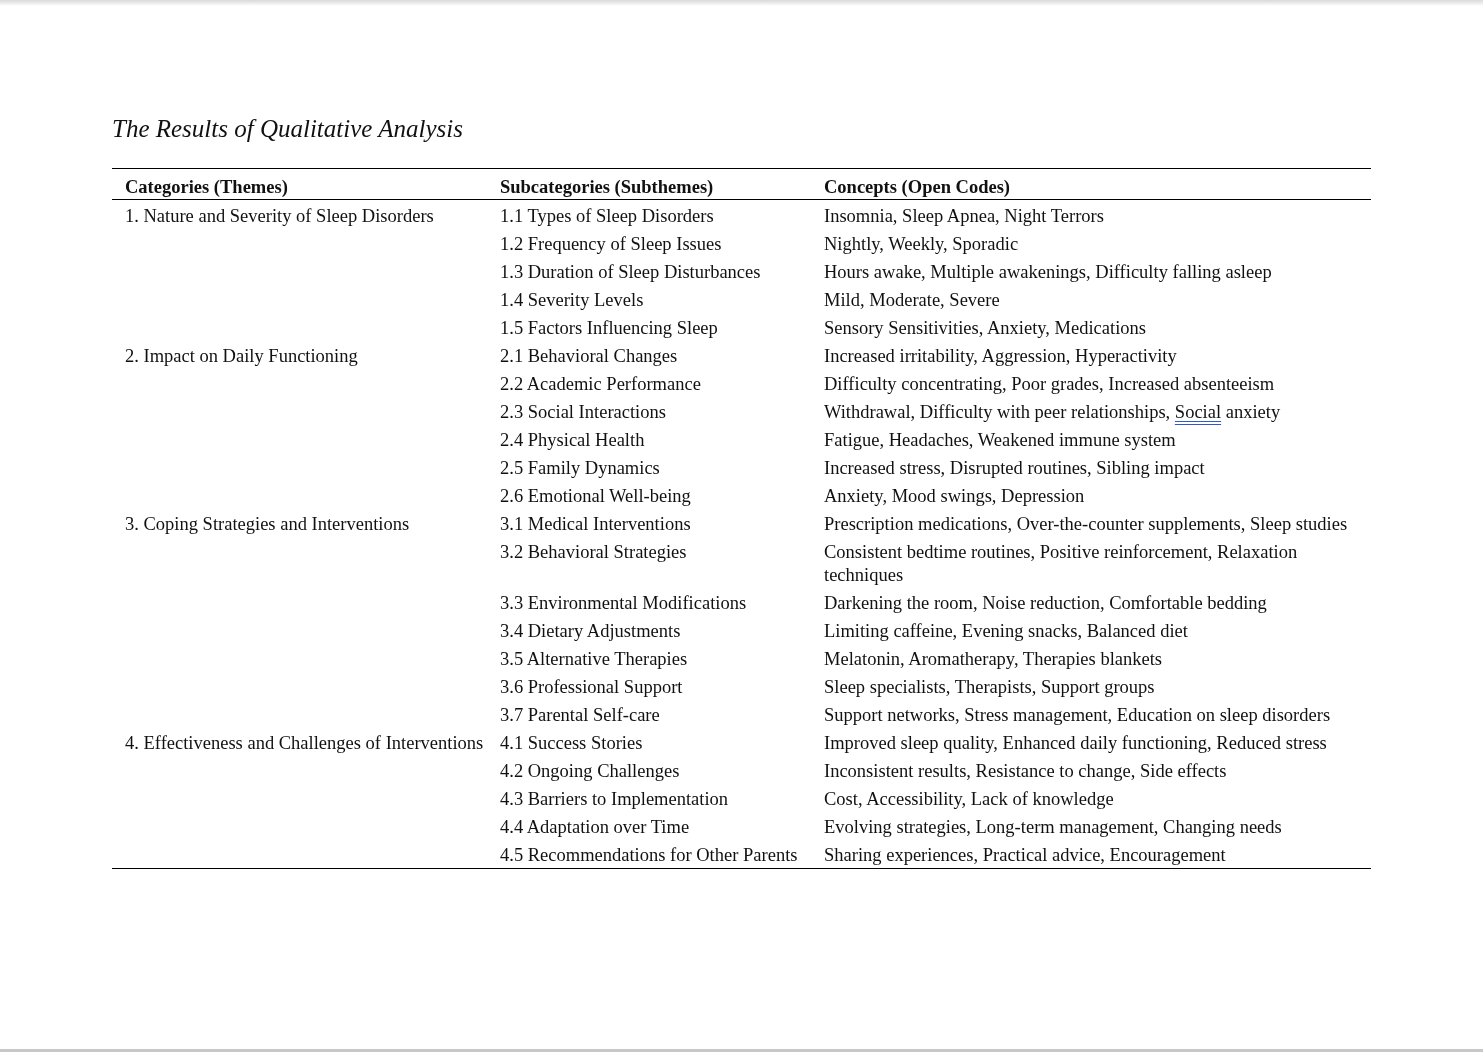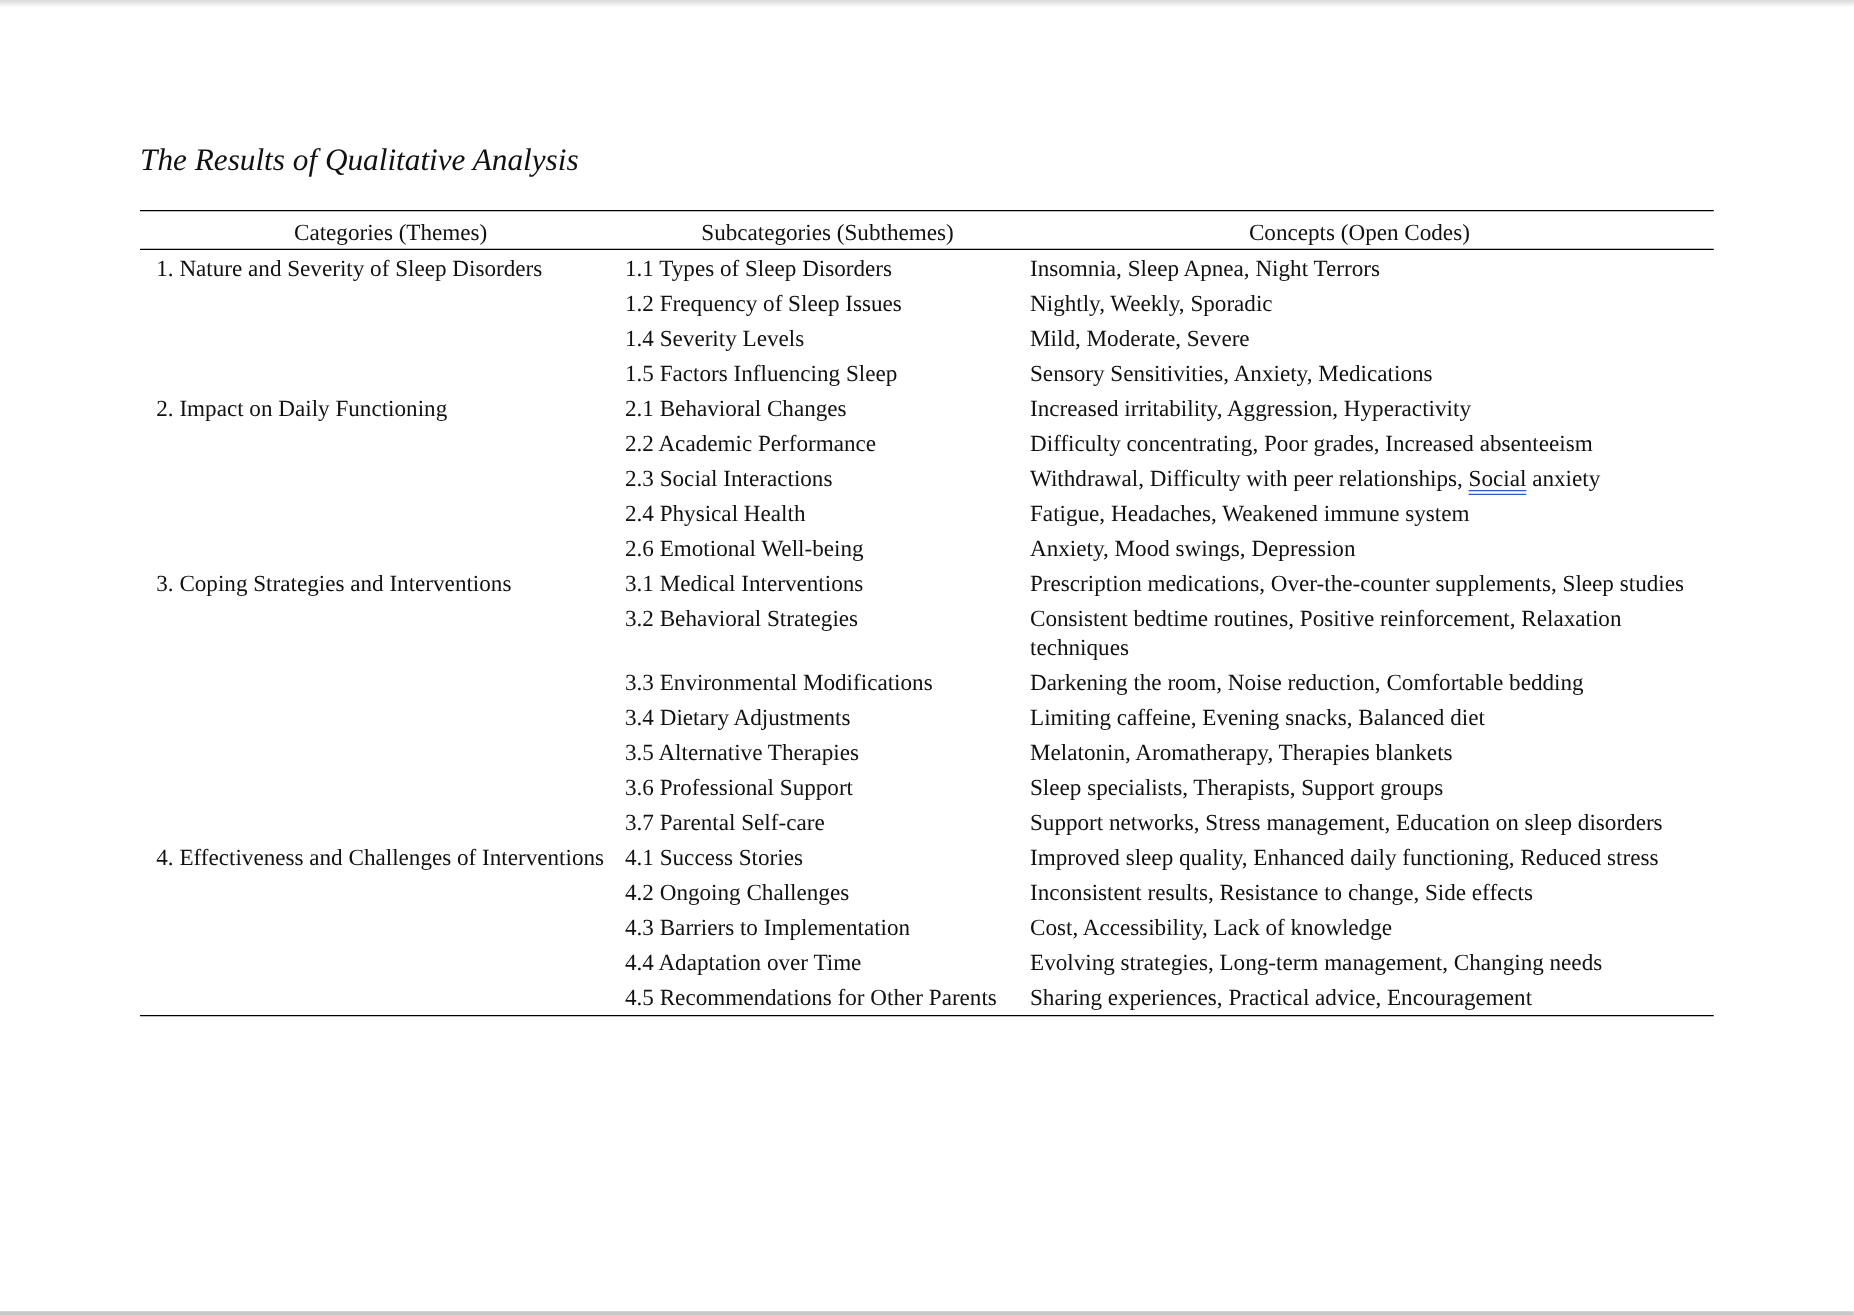--- a/index.html
+++ b/index.html
@@ -42,22 +42,22 @@
       left: 112px;
       top: 168px;
       width: 1259px;
       border-collapse: collapse;
       font-size: 18.5px;
       line-height: 23px;
       border-top: 1.5px solid #000;
       border-bottom: 1.5px solid #000;
     }
     table.results th {
-      font-weight: normal;
-      text-align: center;
+      font-weight: bold;
+      text-align: left;
       vertical-align: top;
       padding: 7px 0 0 0;
       height: 21px;
       border-bottom: 1.5px solid #000;
     }
     table.results td {
       vertical-align: top;
       padding: 5px 0 0 0;
     }
     table.results tr.body-row td {
@@ -94,20 +94,25 @@
       <td class="col-sub">1.1 Types of Sleep Disorders</td>
       <td class="col-con">Insomnia, Sleep Apnea, Night Terrors</td>
     </tr>
     <tr class="body-row">
       <td class="col-cat"></td>
       <td class="col-sub">1.2 Frequency of Sleep Issues</td>
       <td class="col-con">Nightly, Weekly, Sporadic</td>
     </tr>
     <tr class="body-row">
       <td class="col-cat"></td>
+      <td class="col-sub">1.3 Duration of Sleep Disturbances</td>
+      <td class="col-con">Hours awake, Multiple awakenings, Difficulty falling asleep</td>
+    </tr>
+    <tr class="body-row">
+      <td class="col-cat"></td>
       <td class="col-sub">1.4 Severity Levels</td>
       <td class="col-con">Mild, Moderate, Severe</td>
     </tr>
     <tr class="body-row">
       <td class="col-cat"></td>
       <td class="col-sub">1.5 Factors Influencing Sleep</td>
       <td class="col-con">Sensory Sensitivities, Anxiety, Medications</td>
     </tr>
     <tr class="body-row">
       <td class="col-cat">2. Impact on Daily Functioning</td>
@@ -124,20 +129,25 @@
       <td class="col-sub">2.3 Social Interactions</td>
       <td class="col-con"><span>Withdrawal, Difficulty with peer relationships, </span><span class="grammar-mark">Social</span><span> anxiety</span></td>
     </tr>
     <tr class="body-row">
       <td class="col-cat"></td>
       <td class="col-sub">2.4 Physical Health</td>
       <td class="col-con">Fatigue, Headaches, Weakened immune system</td>
     </tr>
     <tr class="body-row">
       <td class="col-cat"></td>
+      <td class="col-sub">2.5 Family Dynamics</td>
+      <td class="col-con">Increased stress, Disrupted routines, Sibling impact</td>
+    </tr>
+    <tr class="body-row">
+      <td class="col-cat"></td>
       <td class="col-sub">2.6 Emotional Well-being</td>
       <td class="col-con">Anxiety, Mood swings, Depression</td>
     </tr>
     <tr class="body-row">
       <td class="col-cat">3. Coping Strategies and Interventions</td>
       <td class="col-sub">3.1 Medical Interventions</td>
       <td class="col-con">Prescription medications, Over-the-counter supplements, Sleep studies</td>
     </tr>
     <tr class="body-row">
       <td class="col-cat"></td>

